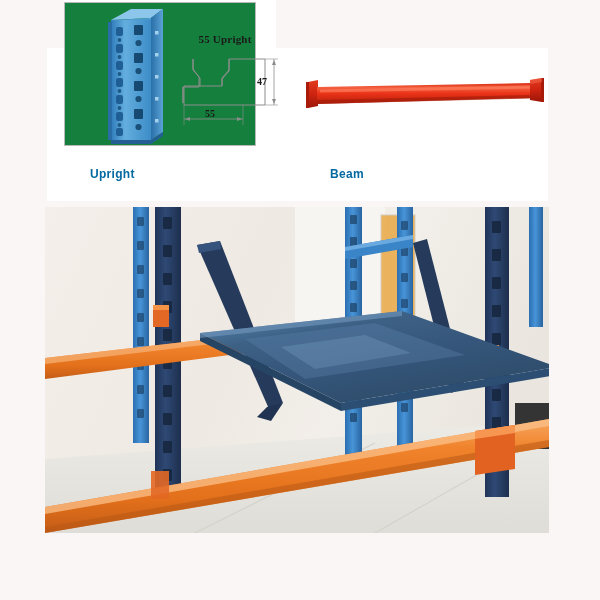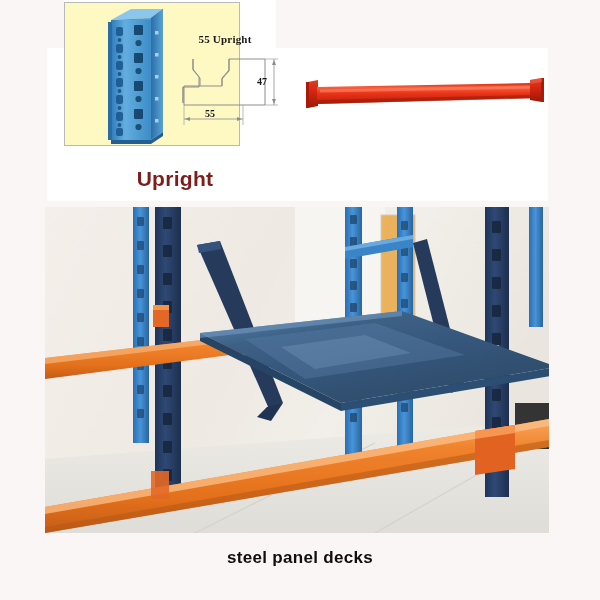--- a/index.html
+++ b/index.html
@@ -39,23 +39,23 @@
     width: 212px;
     height: 50px;
     background: #ffffff;
   }
 
   
   .drawing-box {
     position: absolute;
     left: 64px;
     top: 2px;
-    width: 176px;
+    width: 192px;
     height: 144px;
-    background: #fef9c3;
+    background: #15803d;
     border: 1px solid #b9b9b9;
     box-sizing: border-box;
   }
 
   
   .upright-art {
     position: absolute;
     left: 40px;
     top: 3px;
     width: 72px;
@@ -90,23 +90,22 @@
     top: 60px;
     width: 248px;
     height: 80px;
   }
 
   
   .caption {
     position: absolute;
     font-family: "Liberation Sans", sans-serif;
     font-weight: bold;
-    font-size: 21px;
-    color: #7f1d1d;
-    text-align: center;
+    font-size: 12px;
+    color: #0369a1;
     letter-spacing: 0.3px;
   }
   .caption-upright {
     left: 90px;
     top: 167px;
     width: 170px;
   }
   .caption-beam {
     left: 330px;
     top: 167px;
@@ -277,20 +276,21 @@
       <polygon points="17,40 232,35 232,38.5 17,44" fill="#9e1a08" opacity="0.6"></polygon>
 
       <polygon points="230,20 242,18 242,42 230,40" fill="url(#connGrad)"></polygon>
       <rect x="241" y="18" width="3" height="24" fill="#a81a09"></rect>
       <polygon points="230,20 242,18 242,22 230,24" fill="#f06146" opacity="0.6"></polygon>
     </svg>
   </div>
 
   <div class="caption caption-upright">Upright</div>
 
+  <div class="caption caption-beam">Beam</div>
 
   <div class="photo">
     <svg width="504" height="326" viewBox="0 0 504 326" xmlns="http://www.w3.org/2000/svg">
       <defs>
         <linearGradient id="wallGrad" x1="0" y1="0" x2="1" y2="0.3">
           <stop offset="0%" stop-color="#f4efe9"></stop>
           <stop offset="45%" stop-color="#eee8e1"></stop>
           <stop offset="70%" stop-color="#f2eee8"></stop>
           <stop offset="100%" stop-color="#e9e5de"></stop>
         </linearGradient>
@@ -447,15 +447,14 @@
         <polygon points="430,224 470,218 470,262 430,268" fill="#e05a16"></polygon>
         <polygon points="430,224 470,218 470,226 430,232" fill="#f79148"></polygon>
 
         <rect x="106" y="264" width="18" height="28" fill="#e2601a" opacity="0.9"></rect>
 
         <rect x="0" y="0" width="504" height="326" fill="#ffffff" opacity="0.05"></rect>
       </g>
     </svg>
   </div>
 
-  <div class="caption-decks">steel panel decks</div>
 
 </div>
 
 </body></html>

